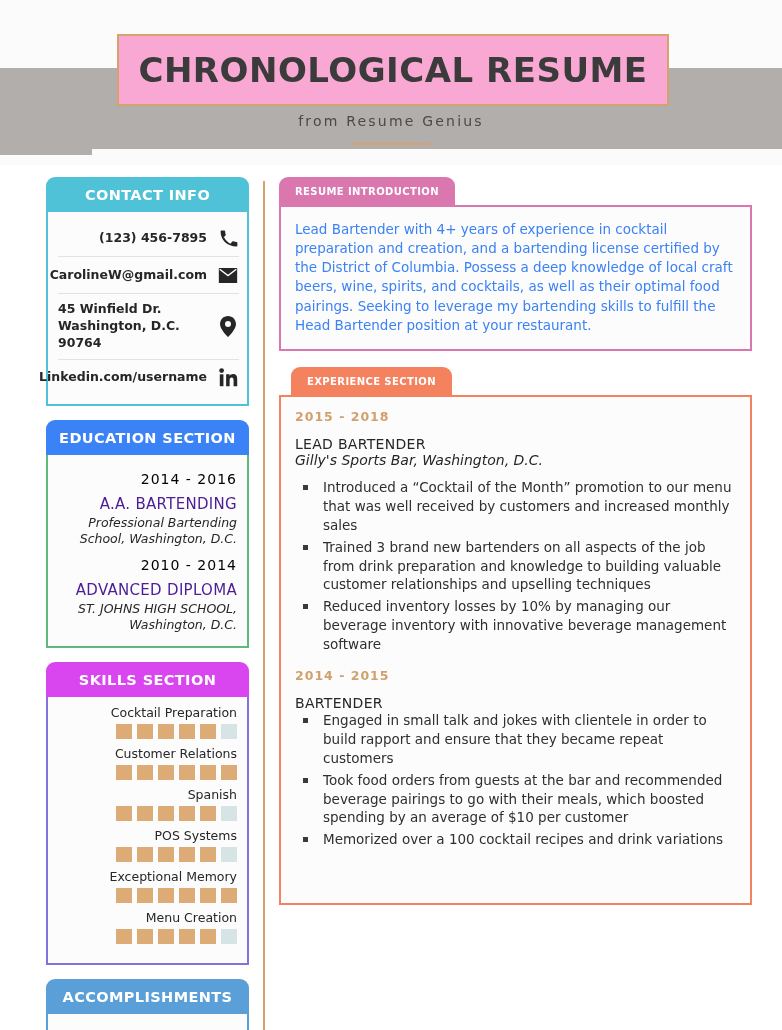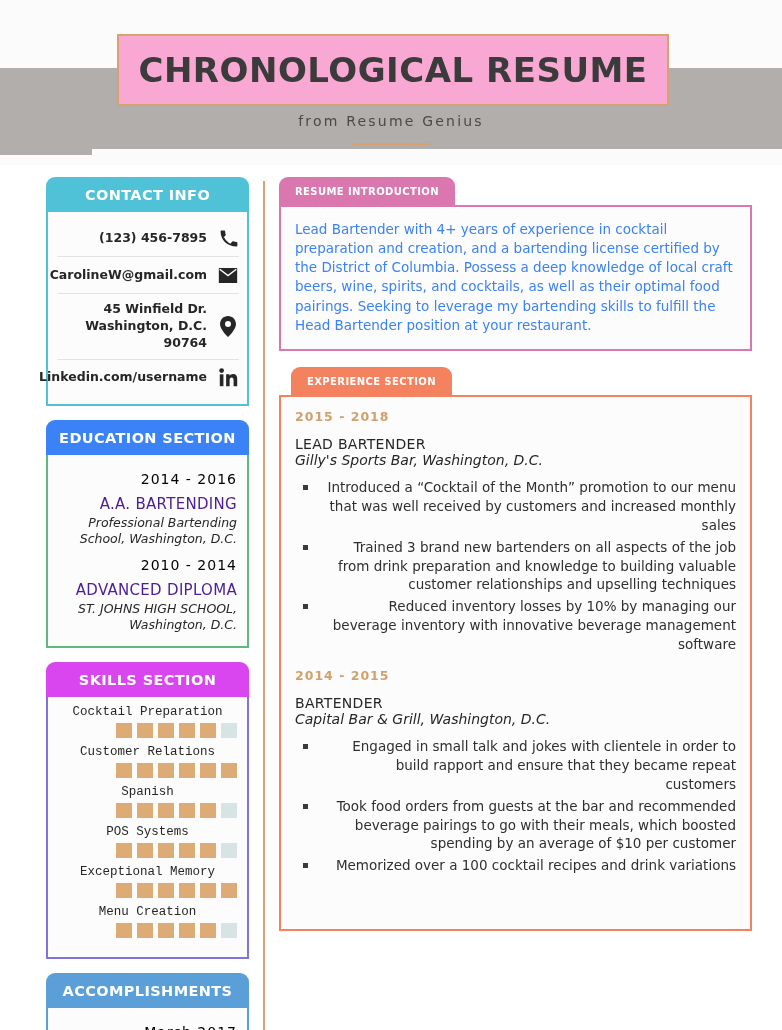--- a/index.html
+++ b/index.html
@@ -109,21 +109,20 @@
   .contact-body { border-color: #4fc2d7; padding: 8px 8px 8px 10px; }
   .contact-row {
     display: flex;
     align-items: center;
     justify-content: flex-end;
     gap: 10px;
     padding: 7px 0;
   }
   .contact-row + .contact-row { border-top: 1px solid #e2e2e2; }
   .contact-text {
-    text-align: right;
     font-size: 12.5px;
     color: #262626;
     line-height: 1.35;
     font-weight: bold;
   }
   .contact-icon {
     width: 22px; height: 22px;
     flex: none;
     display: flex; align-items: center; justify-content: center;
     color: #262626;
@@ -149,21 +148,21 @@
   .edu-school {
     font-size: 12.5px;
     font-style: italic;
     color: #262626;
     line-height: 1.3;
   }
   .edu-entry + .edu-entry { margin-top: 10px; }
 
   
   .skills-head { background: #d946ef; }
-  .skills-body { border-color: #7f74dc; text-align: center; padding: 8px 10px 12px; font-family: Liberation Mono, monospace; }
+  .skills-body { border-color: #7f74dc; text-align: right; padding: 8px 10px 12px; }
   .skill { margin-bottom: 7px; }
   .skill-label {
     font-size: 12.5px;
     color: #262626;
     margin-bottom: 4px;
   }
   .skill-dots {
     display: flex;
     justify-content: flex-end;
     gap: 5px;
@@ -220,21 +219,20 @@
   .exp-company {
     font-size: 14px;
     font-style: italic;
     color: #262626;
     margin-bottom: 10px;
   }
   ul.exp-bullets {
     list-style: none;
     margin: 0 0 14px 0;
     padding: 0;
-    text-align: right;
   }
   ul.exp-bullets li {
     position: relative;
     padding-left: 28px;
     font-size: 13.5px;
     line-height: 1.4;
     color: #2f2f2f;
     margin-bottom: 3px;
   }
   ul.exp-bullets li::before {
@@ -434,21 +432,20 @@
             <div class="exp-company">Gilly's Sports Bar, Washington, D.C.</div>
             <ul class="exp-bullets">
               <li>Introduced a “Cocktail of the Month” promotion to our menu that was well received by customers and increased monthly sales</li>
               <li>Trained 3 brand new bartenders on all aspects of the job from drink preparation and knowledge to building valuable customer relationships and upselling techniques</li>
               <li>Reduced inventory losses by 10% by managing our beverage inventory with innovative beverage management software</li>
             </ul>
           </div>
           <div class="exp-job">
             <div class="exp-date">2014 - 2015</div>
             <div class="exp-title">BARTENDER</div>
-            <div class="exp-company">Capital Bar &amp; Grill, Washington, D.C.</div>
             <ul class="exp-bullets">
               <li>Engaged in small talk and jokes with clientele in order to build rapport and ensure that they became repeat customers</li>
               <li>Took food orders from guests at the bar and recommended beverage pairings to go with their meals, which boosted spending by an average of $10 per customer</li>
               <li>Memorized over a 100 cocktail recipes and drink variations</li>
             </ul>
           </div>
         </div>
     </div>
 
   </div>

